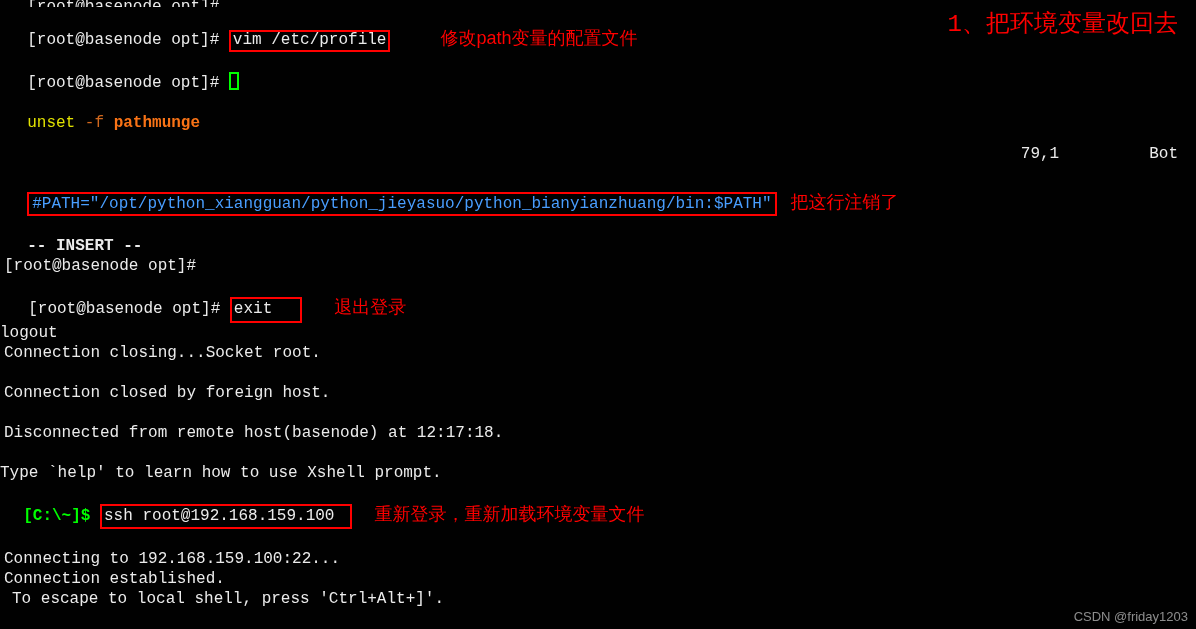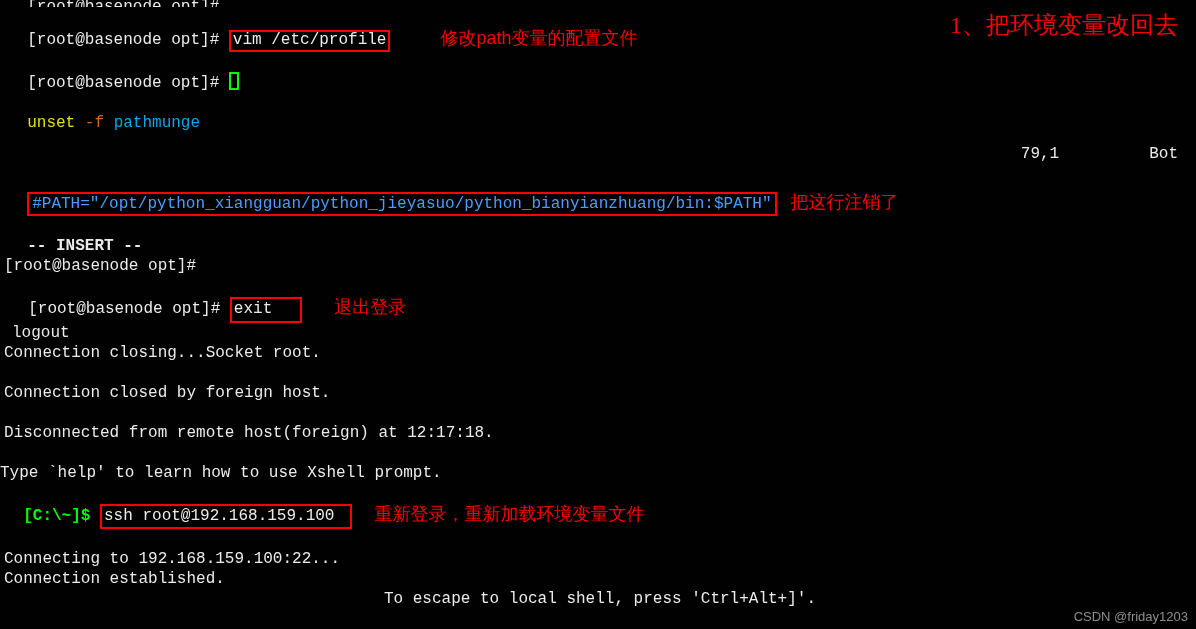--- a/index.html
+++ b/index.html
@@ -42,27 +42,27 @@
     .green-cursor {
       border: 2px solid rgb(0, 255, 0);
       width: 10px;
       height: 18px;
       display: inline-block;
       vertical-align: -3px;
     }
     .prompt-white { color: rgb(235, 235, 235); }
     .yellow { color: rgb(225, 225, 0); }
     .orange { color: rgb(210, 105, 30); }
-    .cyan { color: #0ea5e9; }
+    .cyan { color: #f97316; font-weight: bold; }
     .green { color: rgb(0, 255, 0); }
     .blue-bright { color: rgb(73, 158, 255); }
     .bold { font-weight: bold; }
     .title-big {
       color: rgb(255, 0, 0);
-      font-family: Liberation Serif, serif;
+      font-family: Liberation Mono, monospace;
       font-size: 24px;
       position: absolute;
       right: 18px;
       top: 10px;
     }
     .status-right {
       position: absolute;
       right: 18px;
       top: 144px;
       color: rgb(235, 235, 235);
@@ -109,34 +109,34 @@
 <div class="status-right">
   <span>79,1</span><span style="margin-left:90px;">Bot</span>
 </div>
 
 <div class="term line" style="padding-left:4px;"><span>[root@basenode opt]#</span></div>
 
 <div class="term line" style="padding-left:9px;">
   <span>[root@basenode opt]# </span><span class="box-red" style="padding:2px 28px 2px 2px;"><span>exit</span></span><span class="red-text" style="margin-left: 32px;">退出登录</span>
 </div>
 
-<div class="term line" style="padding-left:12px;">logout</div>
+<div class="term line" style="padding-left:0;">logout</div>
 <div class="term line" style="padding-left:4px;">Connection closing...Socket root.</div>
 <div style="height:20px;"></div>
 <div class="term line" style="padding-left:4px;">Connection closed by foreign host.</div>
 <div style="height:20px;"></div>
-<div class="term line" style="padding-left:4px;">Disconnected from remote host(foreign) at 12:17:18.</div>
+<div class="term line" style="padding-left:4px;">Disconnected from remote host(basenode) at 12:17:18.</div>
 <div style="height:20px;"></div>
 <div class="term line" style="padding-left:0;">Type `help' to learn how to use Xshell prompt.</div>
 
 <div class="term line" style="padding-left:4px;">
   <span class="green bold">[C:\~]$ </span><span class="box-red" style="padding:2px 16px 2px 2px;"><span>ssh root@192.168.159.100</span></span><span class="red-text" style="margin-left: 22px;">重新登录，重新加载环境变量文件</span>
 </div>
 
 <div style="height:20px;"></div>
 <div class="term line" style="padding-left:4px;">Connecting to 192.168.159.100:22...</div>
 <div class="term line" style="padding-left:4px;">Connection established.</div>
-<div class="term line" style="padding-left:12px;text-align:center;">To escape to local shell, press 'Ctrl+Alt+]'.</div>
+<div class="term line" style="padding-left:12px;">To escape to local shell, press 'Ctrl+Alt+]'.</div>
 <div style="height:20px;"></div>
 
 <div class="title-big">1、把环境变量改回去</div>
 
 <div class="watermark">CSDN @friday1203</div>
 
 </body></html>

